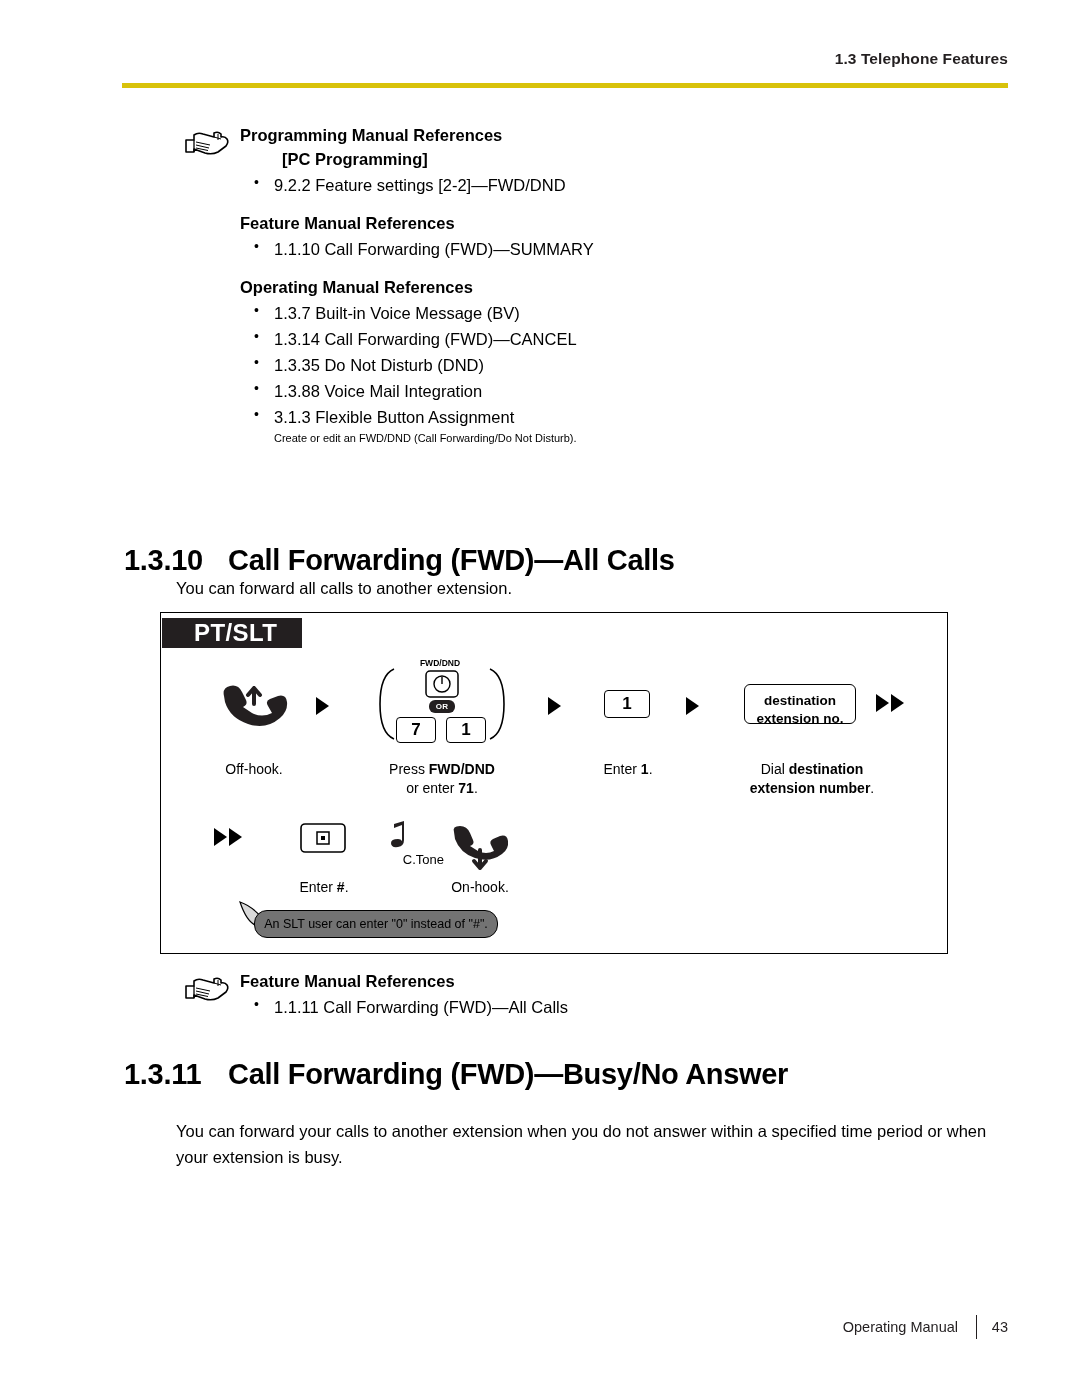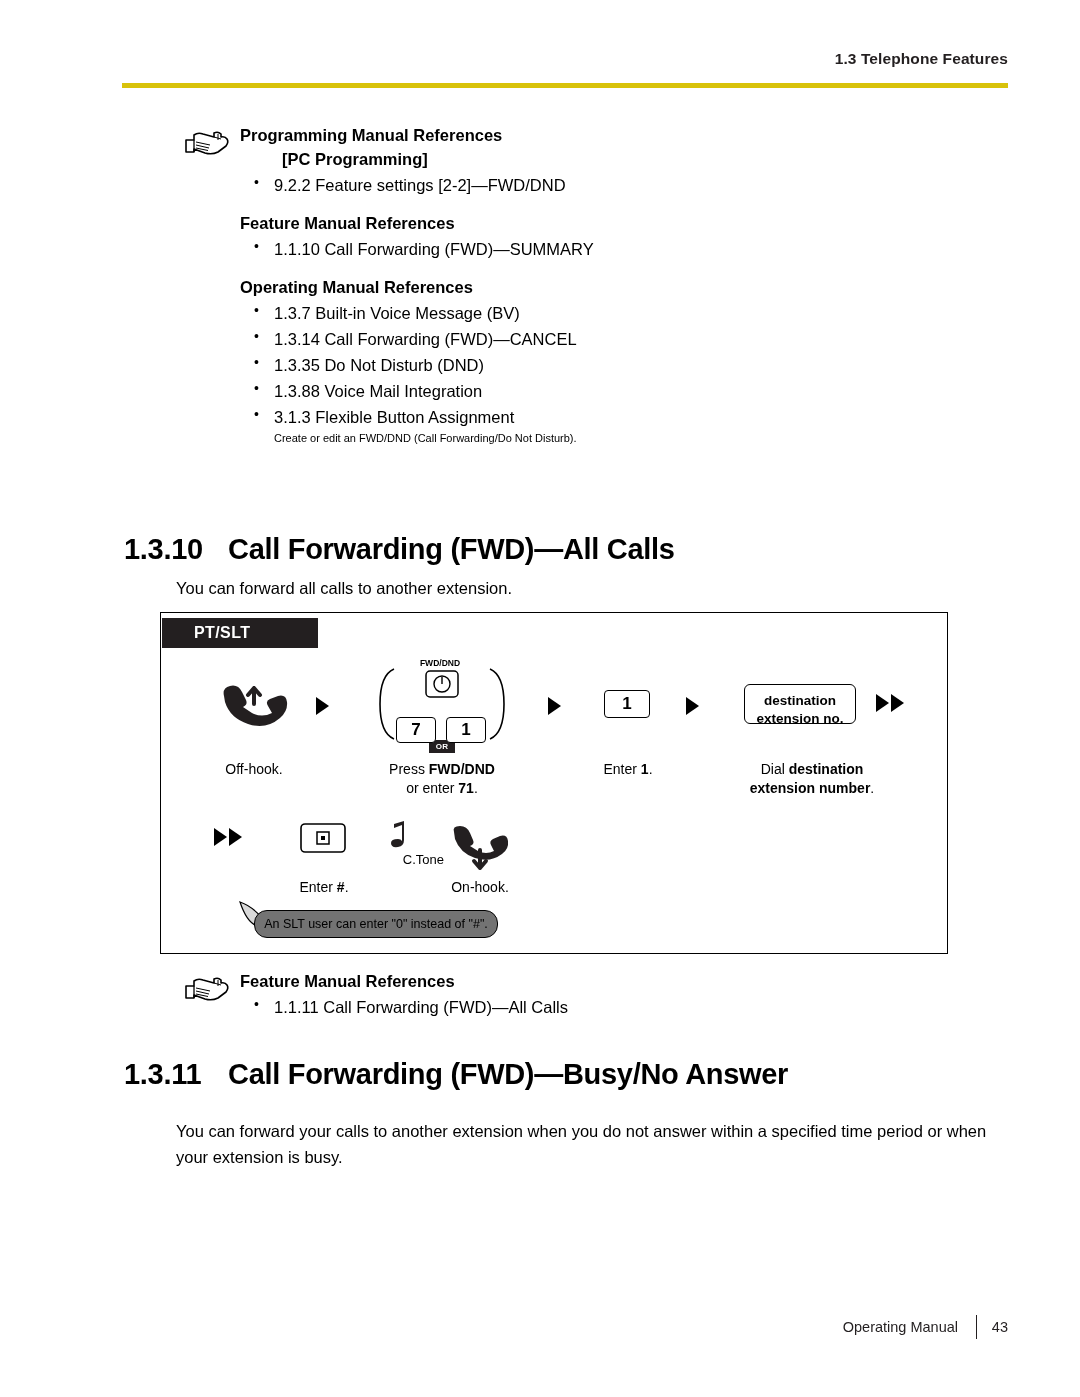--- a/index.html
+++ b/index.html
@@ -108,25 +108,25 @@
     top: 612px;
     width: 786px;
     height: 340px;
     border: 1.5px solid #000;
     background: #fff;
   }
   .ptslt-tab {
     position: absolute;
     left: 162px;
     top: 618px;
-    width: 156px;
+    width: 140px;
     height: 30px;
     background: #231f20;
     color: #fff;
-    font-size: 16px;
+    font-size: 24px;
     font-weight: bold;
     line-height: 30px;
     padding-left: 32px;
     box-sizing: border-box;
     letter-spacing: 0.4px;
   }
   .fig-caption {
     position: absolute;
     font-size: 14px;
     color: #000;
@@ -167,29 +167,28 @@
   .fwd-label {
     position: absolute;
     font-size: 8.5px;
     font-weight: bold;
     text-align: center;
   }
   .or-badge {
     position: absolute;
     width: 26px;
     height: 13px;
-    border-radius: 0;
+    border-radius: 6px;
     background: #231f20;
     color: #fff;
     font-size: 8px;
     font-weight: bold;
     line-height: 13px;
     text-align: center;
     letter-spacing: 0.3px;
-    margin-top: 40px;
   }
   .callout {
     position: absolute;
     border: 1.2px solid #000;
     border-radius: 13px;
     background: #737373;
     font-size: 12.5px;
     text-align: center;
     line-height: 26px;
     box-sizing: border-box;
@@ -251,21 +250,21 @@
 
     <div class="ref-title spacer-title">Operating Manual References</div>
     <div class="bullet-line">1.3.7 Built-in Voice Message (BV)</div>
     <div class="bullet-line">1.3.14 Call Forwarding (FWD)—CANCEL</div>
     <div class="bullet-line">1.3.35 Do Not Disturb (DND)</div>
     <div class="bullet-line">1.3.88 Voice Mail Integration</div>
     <div class="bullet-line">3.1.3 Flexible Button Assignment</div>
     <div class="plain-line">Create or edit an FWD/DND (Call Forwarding/Do Not Disturb).</div>
   </div>
 
-  <div class="sec-heading" style="top:533px;">
+  <div class="sec-heading" style="top:544px;">
     <span class="num">1.3.10</span><span>Call Forwarding (FWD)—All Calls</span>
   </div>
   <div class="body-para" style="left:176px; top:575px; width:780px;">You can forward all calls to another extension.</div>
 
   <div class="figure-box"></div>
   <div class="ptslt-tab">PT/SLT</div>
 
   <div style="position:absolute; left:216px; top:680px; width:76px; height:52px;">
     <svg viewBox="0 0 76 52" width="76" height="52">
       <path d="M8 16 Q6 8 14 6 Q22 4 26 12 L30 20 Q32 25 27 27 L36 33 Q46 38 56 33 L52 26 Q49 21 54 19 L62 16 Q70 14 71 22 Q72 31 64 38 Q50 50 32 44 Q14 38 9 22 Z" fill="#231f20"></path>

